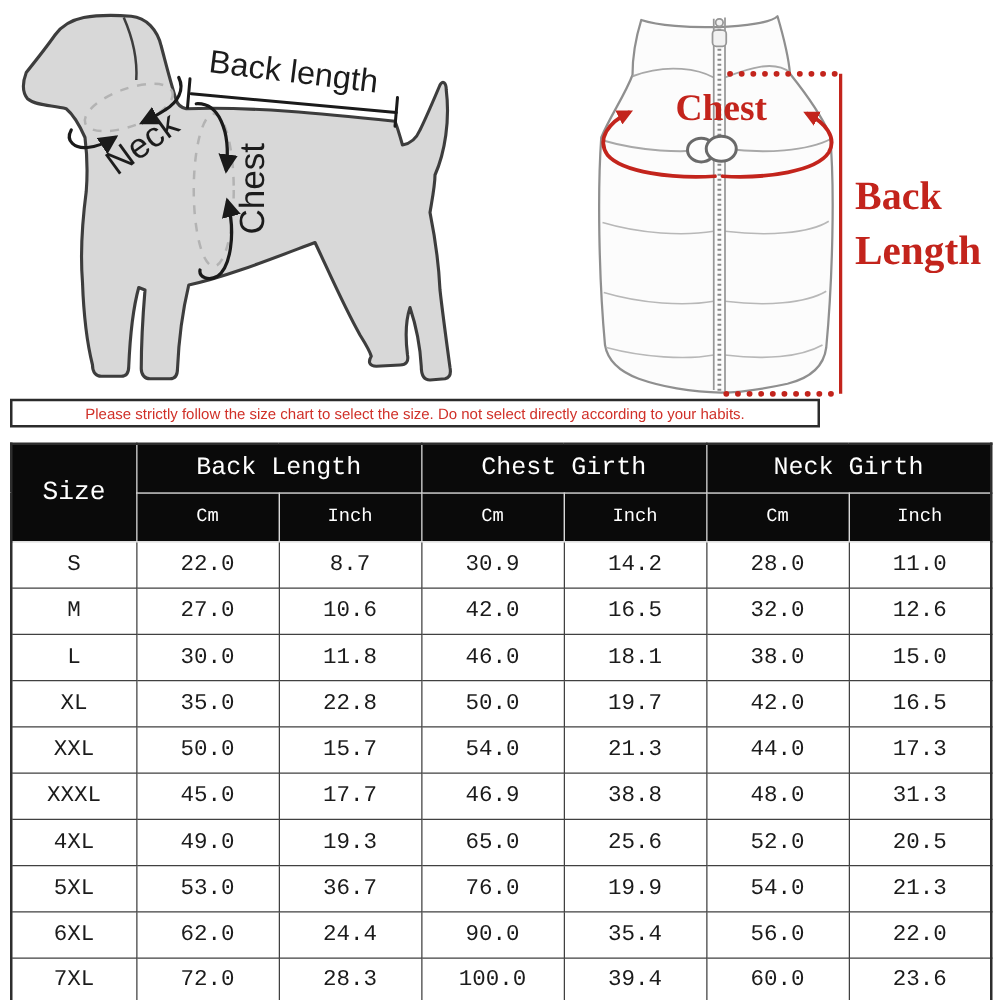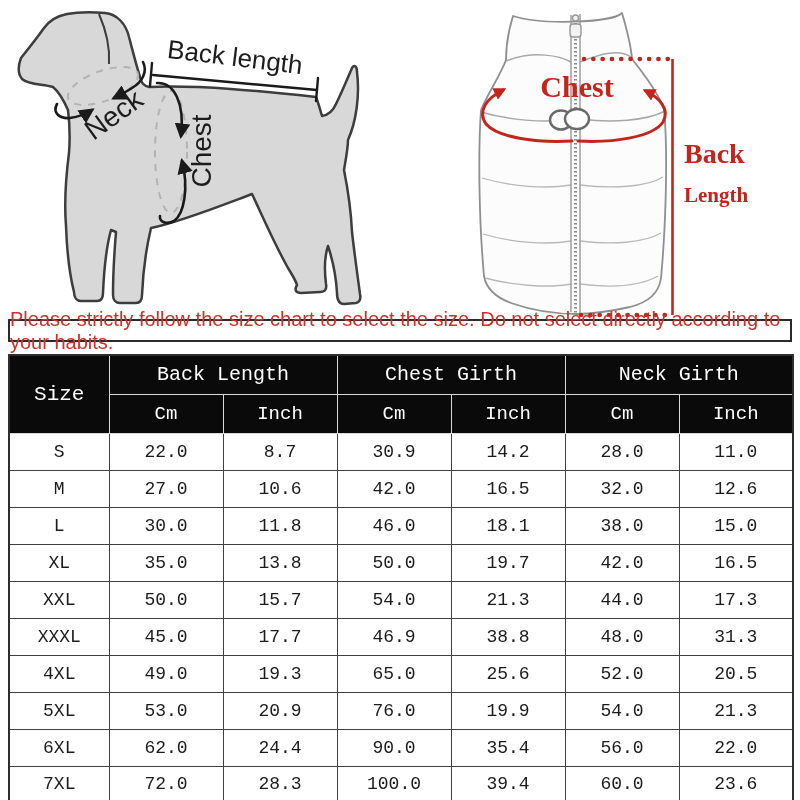--- a/index.html
+++ b/index.html
@@ -7,36 +7,36 @@
          font-family:"Liberation Sans",sans-serif;}
   .diagram{position:absolute;left:0;top:0;width:800px;height:320px;}
   .diagram svg{position:absolute;left:0;top:0;}
   .lbl{position:absolute;white-space:nowrap;line-height:1;}
   .lbl-dog{color:#1c1c1c;font-family:"Liberation Sans",sans-serif;}
   .lbl-backlength{left:235px;top:57px;font-size:26px;transform:translate(-50%,-50%) rotate(7deg);}
   .lbl-neck{left:114px;top:115px;font-size:28px;transform:translate(-50%,-50%) rotate(-36deg);}
   .lbl-dogchest{left:202px;top:151px;font-size:28px;transform:translate(-50%,-50%) rotate(-90deg);}
   .lbl-red{color:var(--accent_red,#c3241c);font-family:"Liberation Serif",serif;font-weight:bold;}
   .lbl-vestchest{left:577px;top:87px;font-size:30px;transform:translate(-50%,-50%);}
-  .lbl-back{left:684px;top:140px;font-size:28px;}
-  .lbl-length{left:684px;top:185px;font-size:21px;}
-
-  .notice{position:absolute;left:8px;top:319px;width:784px;height:23px;box-sizing:border-box;
+  .lbl-back{left:684px;top:140px;font-size:32px;}
+  .lbl-length{left:684px;top:185px;font-size:33px;}
+
+  .notice{position:absolute;left:8px;top:319px;width:648px;height:23px;box-sizing:border-box;
           border:2px solid #2b2b2b;background:#fff;display:flex;align-items:center;justify-content:center;
-          font-size:20px;color:var(--notice_red,#d03028);}
+          font-size:12px;color:var(--notice_red,#d03028);}
 
   .size-table{position:absolute;left:8px;top:354px;width:784px;border-collapse:collapse;
               table-layout:fixed;border:2px solid #2e2e2e;
               font-family:"Liberation Mono","DejaVu Sans Mono",monospace;}
   .size-table th{background:var(--header_bg,#0a0a0a);color:#fff;font-weight:normal;
                  border:1px solid #d9d9d9;text-align:center;}
   .size-table thead tr{height:39px;}
   .th-group{font-size:20px;}
   .th-size{font-size:21px;}
-  .th-unit{font-size:19px;}
+  .th-unit{font-size:15px;}
   .size-table td{border:1px solid #404040;text-align:center;font-size:18px;color:#1b1b1b;
                  background:#fff;}
   .size-table tbody tr{height:37px;}
 </style>
 </head>
 <body>
 
 <div class="stage">
 
   <div class="diagram">
@@ -225,21 +225,21 @@
           <td>30.0</td>
           <td>11.8</td>
           <td>46.0</td>
           <td>18.1</td>
           <td>38.0</td>
           <td>15.0</td>
         </tr>
         <tr>
           <td>XL</td>
           <td>35.0</td>
-          <td>13.8</td>
+          <td>22.8</td>
           <td>50.0</td>
           <td>19.7</td>
           <td>42.0</td>
           <td>16.5</td>
         </tr>
         <tr>
           <td>XXL</td>
           <td>50.0</td>
           <td>15.7</td>
           <td>54.0</td>
@@ -261,21 +261,21 @@
           <td>49.0</td>
           <td>19.3</td>
           <td>65.0</td>
           <td>25.6</td>
           <td>52.0</td>
           <td>20.5</td>
         </tr>
         <tr>
           <td>5XL</td>
           <td>53.0</td>
-          <td>20.9</td>
+          <td>36.7</td>
           <td>76.0</td>
           <td>19.9</td>
           <td>54.0</td>
           <td>21.3</td>
         </tr>
         <tr>
           <td>6XL</td>
           <td>62.0</td>
           <td>24.4</td>
           <td>90.0</td>

